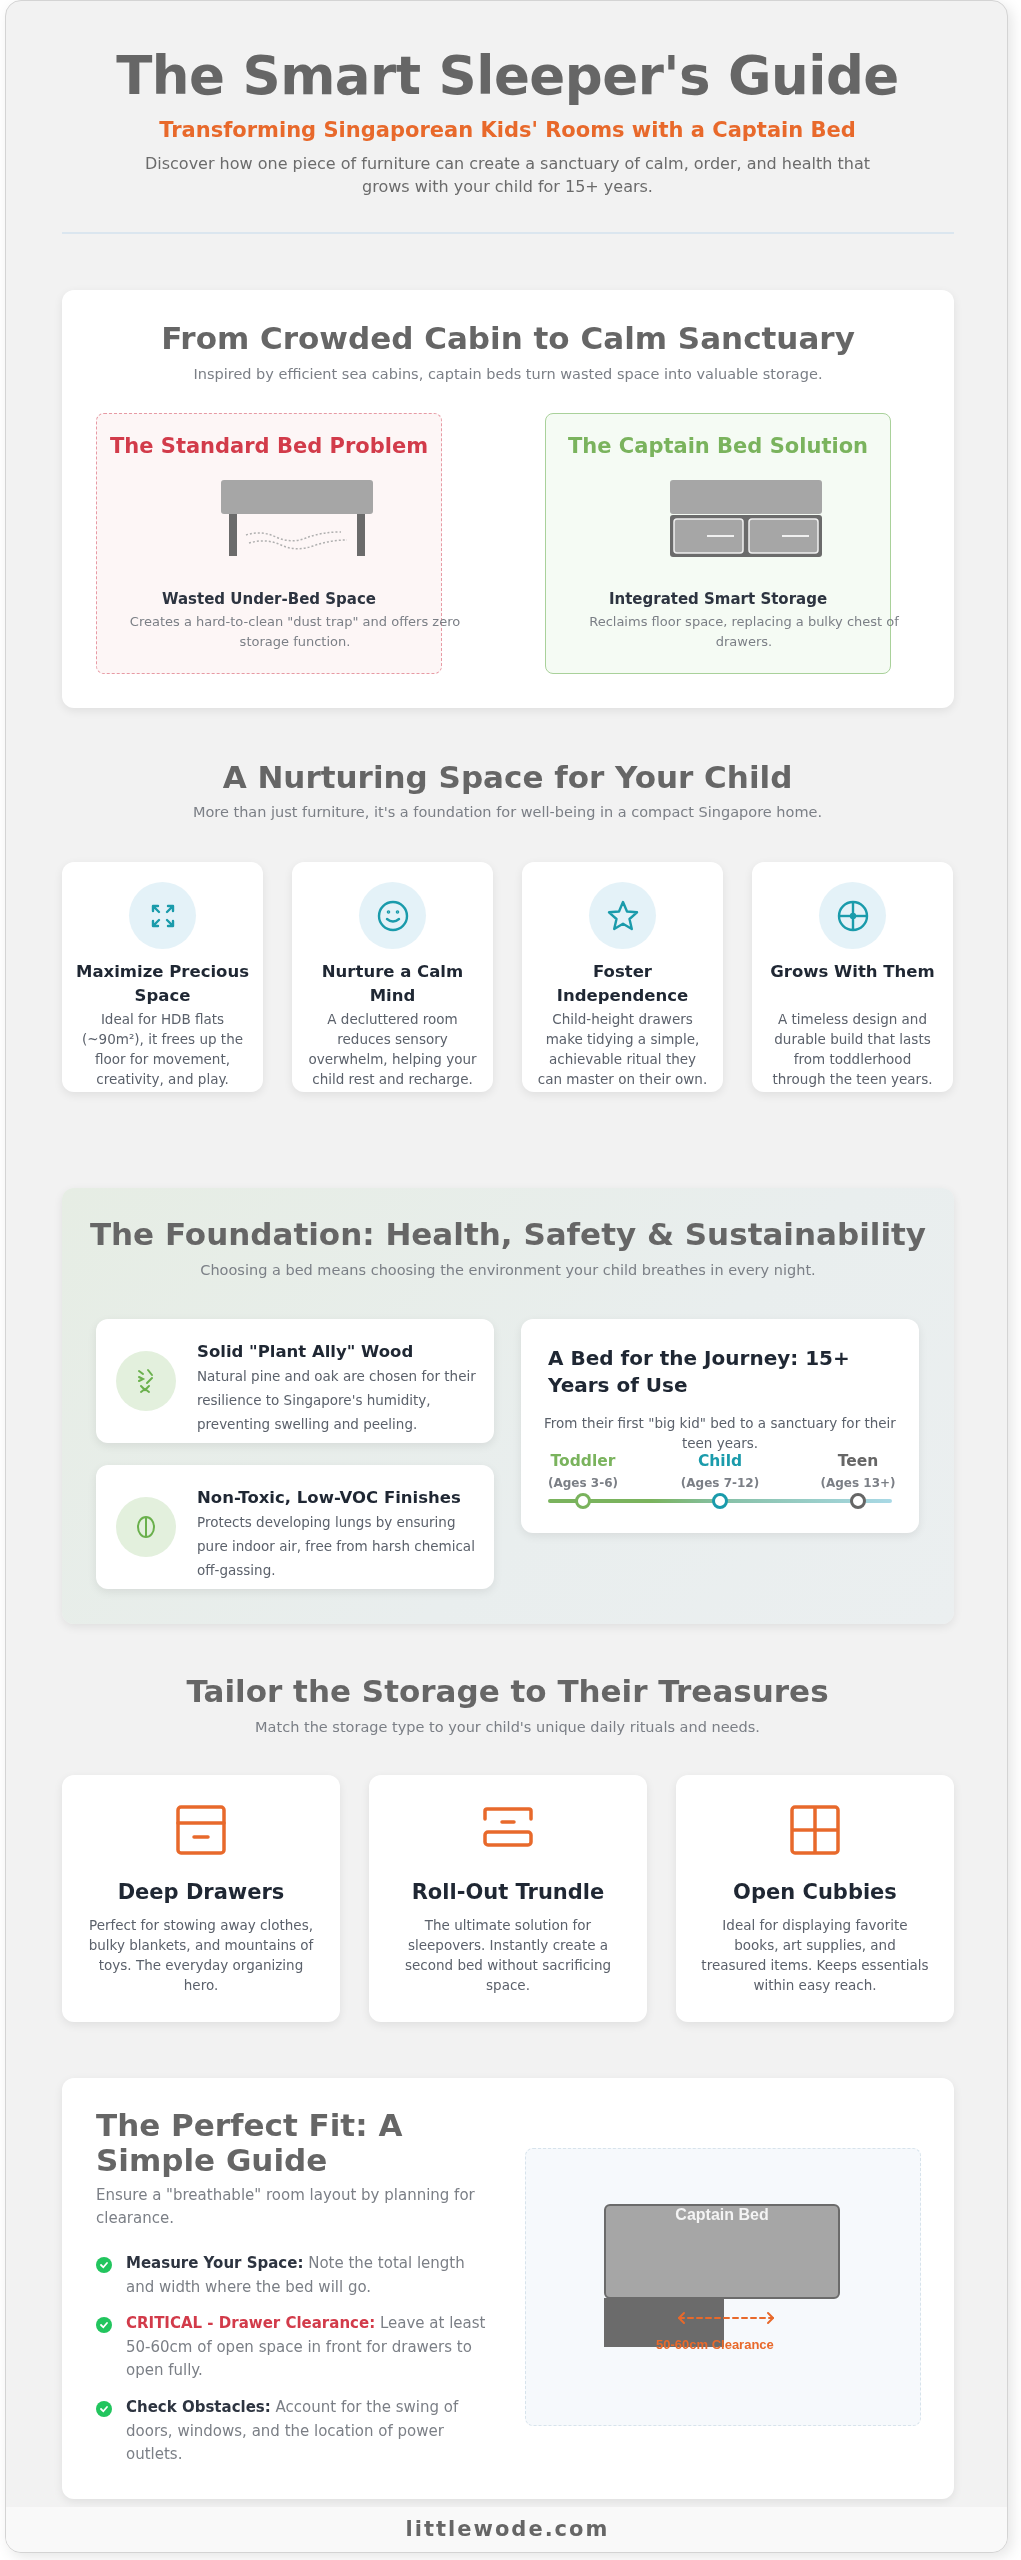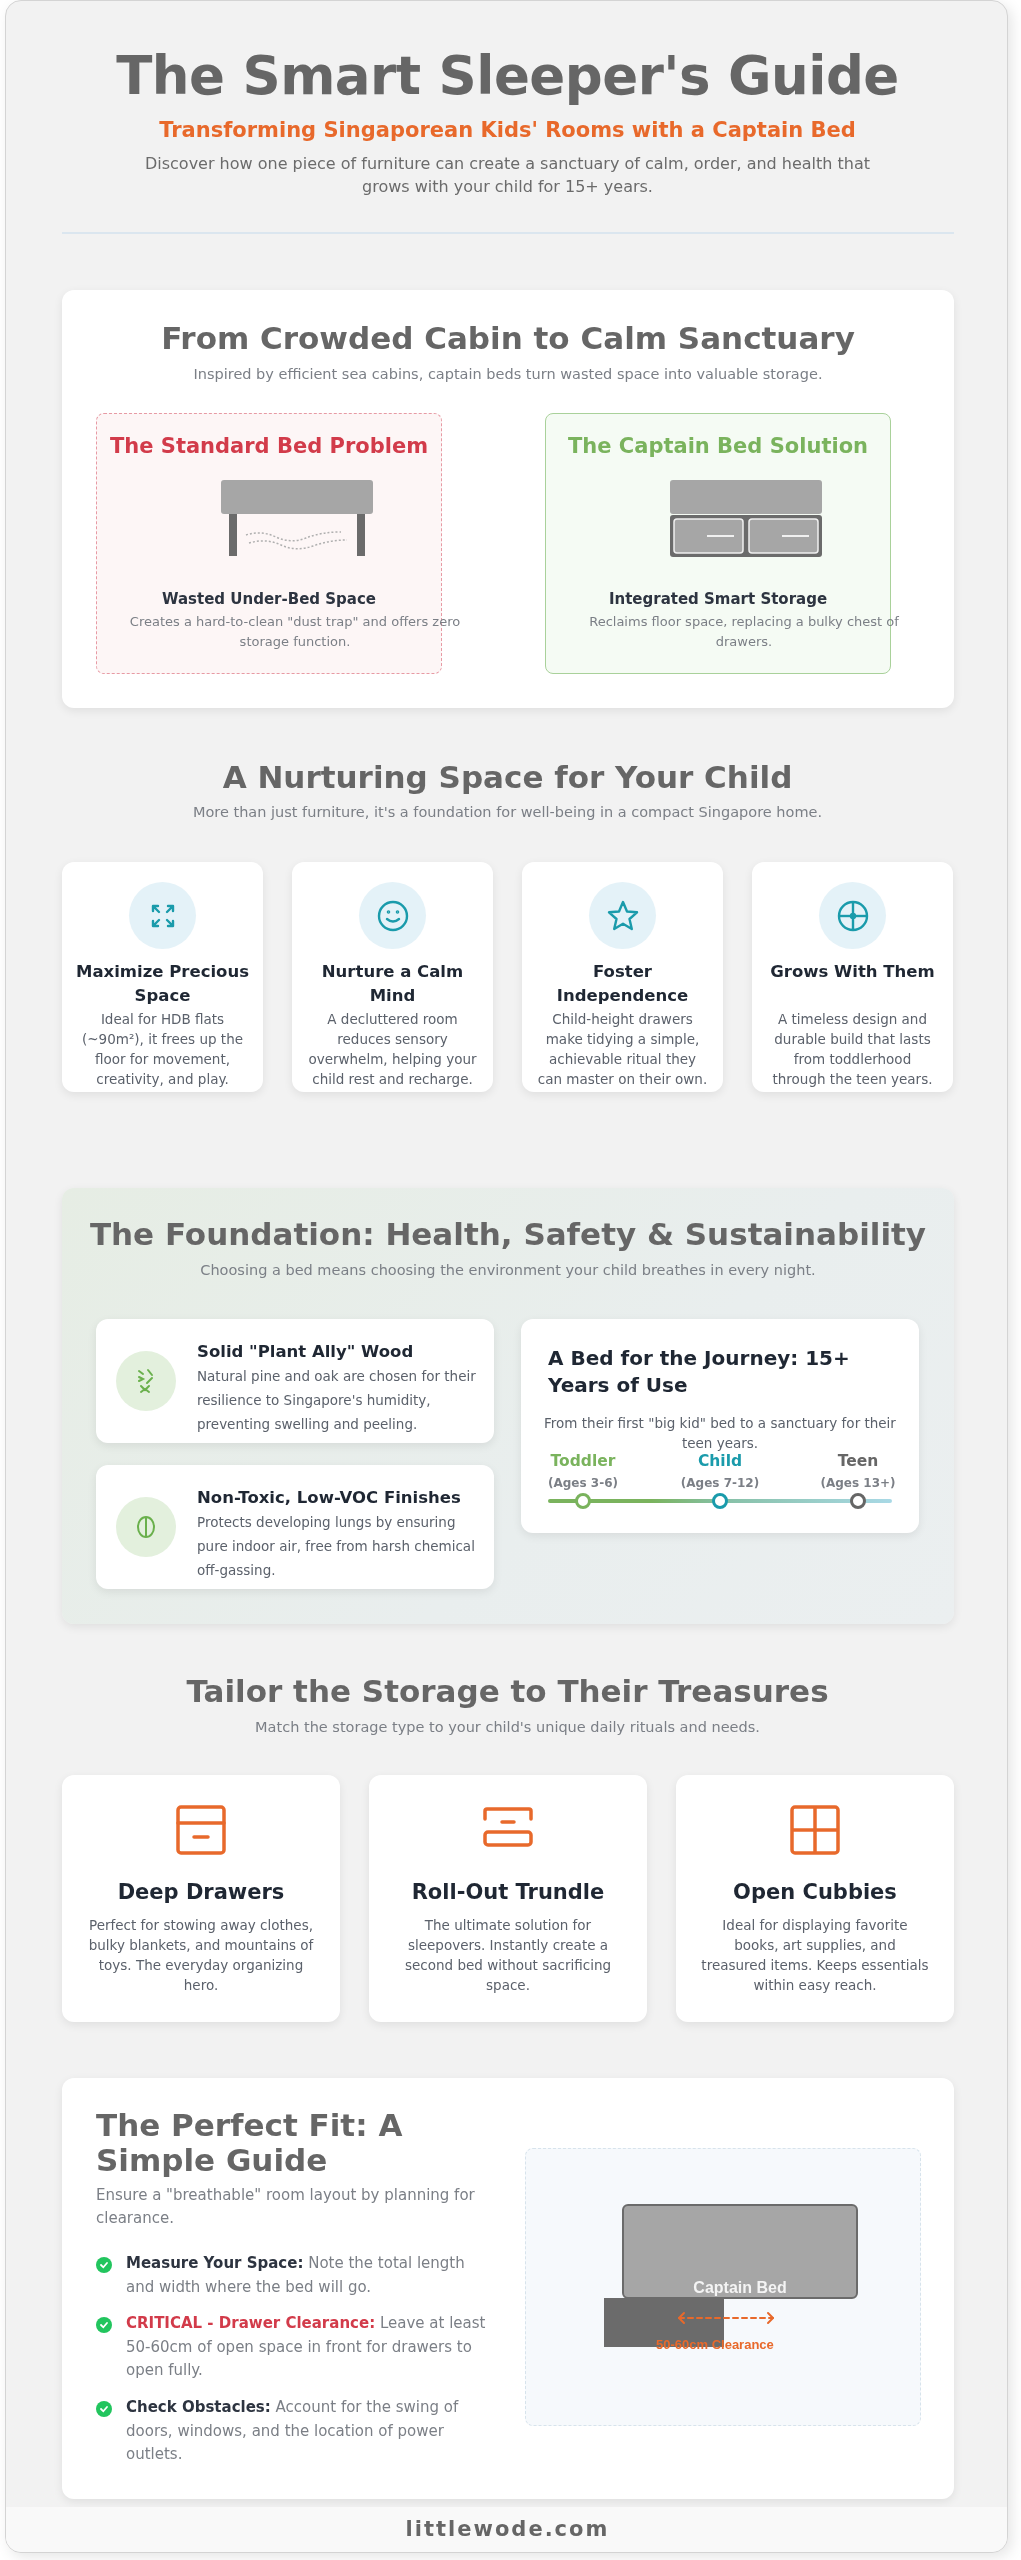--- a/index.html
+++ b/index.html
@@ -75,21 +75,21 @@
   
   .s5 { left: 56px; top: 2077px; width: 892px; height: 421px; }
   .s5 .pt { position: absolute; left: 34px; top: 30px; width: 360px; font-size: 31px; line-height: 35px; font-weight: bold; color: #666666; }
   .s5 .pd { position: absolute; left: 34px; top: 106px; width: 400px; font-size: 15px; line-height: 23px; color: #7b7f86; }
   .check { position: absolute; left: 34px; width: 400px; font-size: 15px; line-height: 23.5px; color: #7b7f86; }
   .check .ck { position: absolute; left: 0; top: 5px; width: 16px; height: 16px; border-radius: 50%; background: #22c55e; display: flex; align-items: center; justify-content: center; }
   .check .ctext { padding-left: 30px; }
   .check b { color: #2d3440; }
   .check b.critical { color: #d23b4a; }
   .diagram { position: absolute; left: 463px; top: 70px; width: 396px; height: 278px; border: 1.5px dashed #d7e3ec; border-radius: 8px; background: #f6f9fc; }
-  .bed-rect { position: absolute; left: 78px; top: 55px; width: 236px; height: 95px; background: #a6a6a6; border: 2px solid #6b6b6b; border-radius: 6px; display: flex; align-items: flex-end; justify-content: center; color: #f4f4f4; font-family: "Liberation Sans", sans-serif; font-weight: bold; font-size: 16px; margin-left: 18px; }
+  .bed-rect { position: absolute; left: 78px; top: 55px; width: 236px; height: 95px; background: #a6a6a6; border: 2px solid #6b6b6b; border-radius: 6px; display: flex; align-items: flex-start; justify-content: center; color: #f4f4f4; font-family: "Liberation Sans", sans-serif; font-weight: bold; font-size: 16px; }
   .drawer-rect { position: absolute; left: 78px; top: 149px; width: 120px; height: 49px; background: #6b6b6b; }
   .clear-arrow { position: absolute; left: 150px; top: 161px; width: 100px; height: 16px; }
   .clear-label { position: absolute; left: 130px; top: 188px; font-family: "Liberation Sans", sans-serif; font-size: 13px; font-weight: bold; color: #e8692b; white-space: nowrap; }
 
   
   .footer { position: absolute; left: 0; top: 2506px; width: 1003px; height: 47px; background: #f9f9f9; text-align: center; }
   .footer span { display: inline-block; margin-top: 10px; font-size: 21px; font-weight: bold; color: #666666; letter-spacing: 2px; }
 </style>
 </head>
 <body>

